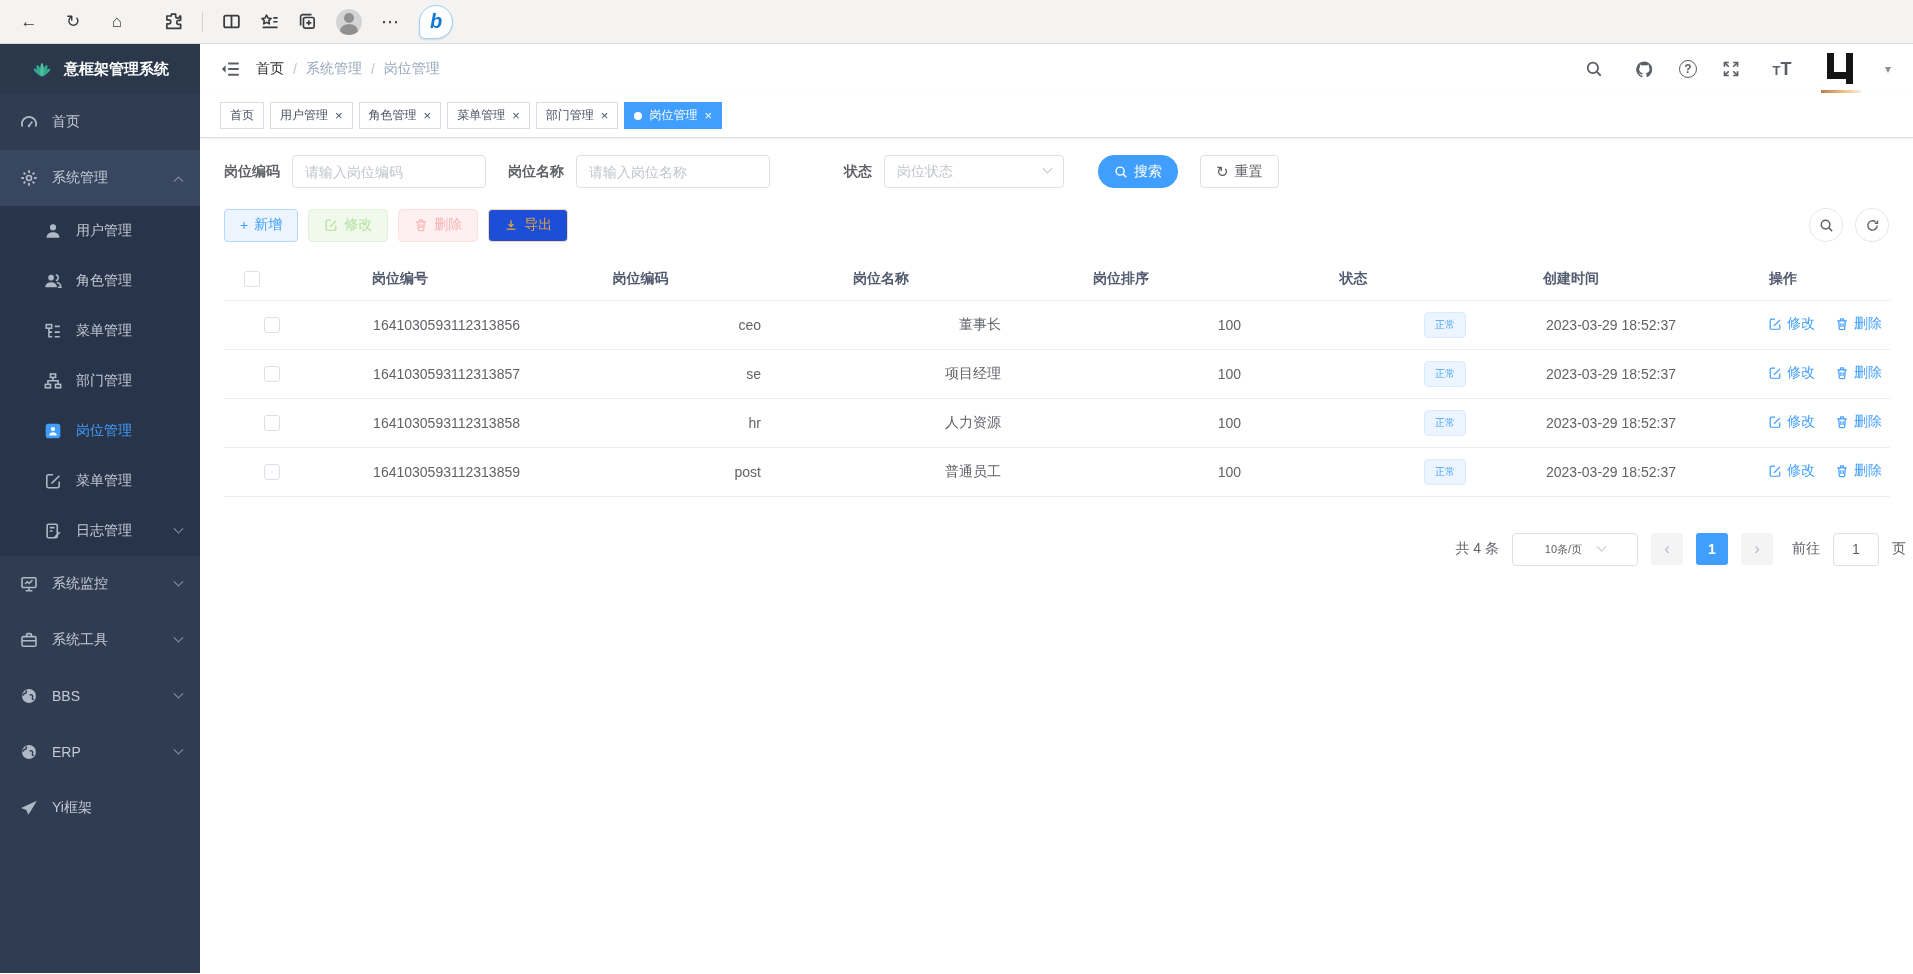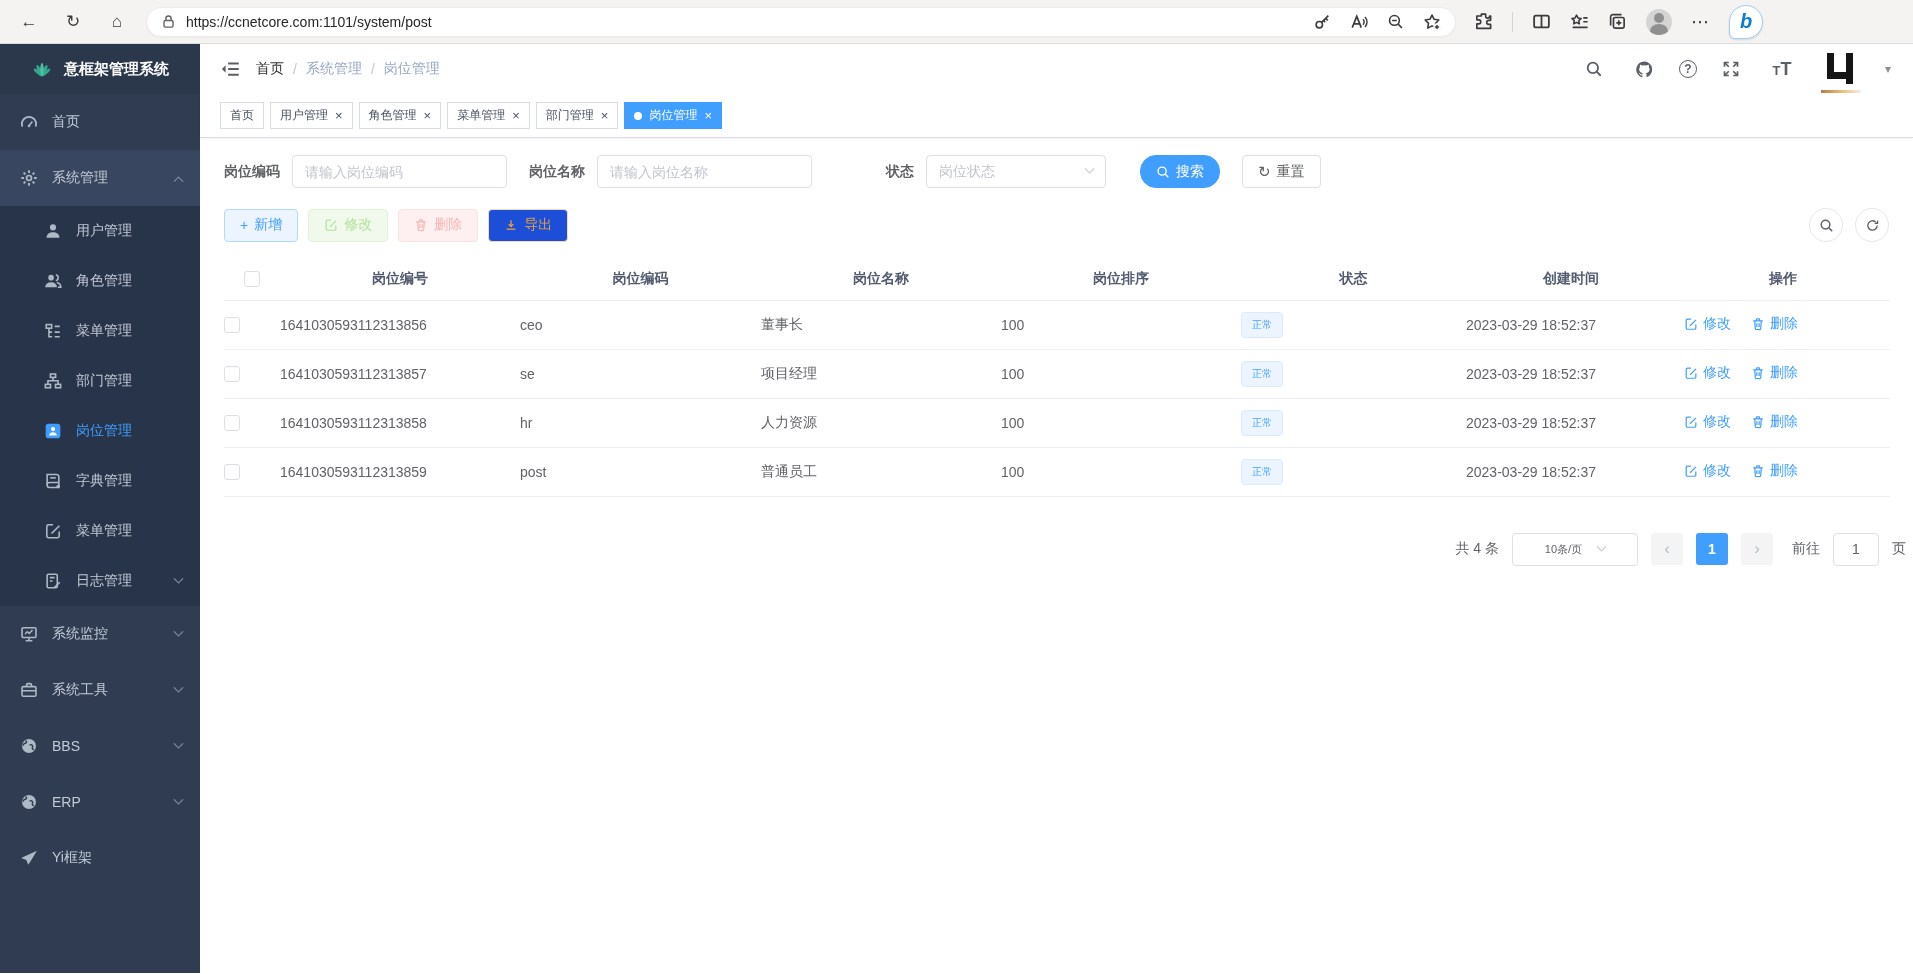--- a/index.html
+++ b/index.html
@@ -64,42 +64,42 @@
   .tv { height:27px; display:inline-flex; align-items:center; gap:7px; padding:0 9px; border:1px solid #d8dce5; background:#fff; color:#495060; font-size:12px; cursor:pointer; }
   .tv .x { font-size:13px; line-height:1; color:inherit; cursor:pointer; }
   .tv.active { background:#409eff; border-color:#409eff; color:#fff; }
   .tv.active::before { content:""; width:8px; height:8px; border-radius:50%; background:#fff; }
 
   
   .content { flex:1; padding:17px 24px; }
   .filters { display:flex; align-items:center; }
   .fg { display:flex; align-items:center; gap:12px; }
   .fg label { font-size:14px; font-weight:bold; color:#606266; white-space:nowrap; }
-  .inp { width:215px; height:33px; border:1px solid #dcdfe6; border-radius:4px; padding:0 12px; font-size:14px; color:#606266; outline:none; font-family:inherit; }
+  .inp { width:194px; height:33px; border:1px solid #dcdfe6; border-radius:4px; padding:0 12px; font-size:14px; color:#606266; outline:none; font-family:inherit; }
   .inp::placeholder { color:#c0c4cc; }
   .sel { width:180px; height:33px; border:1px solid #dcdfe6; border-radius:4px; padding:0 12px; font-size:14px; color:#c0c4cc; display:flex; align-items:center; cursor:pointer; background:#fff; }
   .sel .chev2 { margin-left:auto; width:7px; height:7px; border-right:1.4px solid #c0c4cc; border-bottom:1.4px solid #c0c4cc; transform:rotate(45deg) translate(-2px,-2px); }
   .fg2 { margin-left:22px; }
   .fg3 { margin-left:74px; }
   .btn { height:33px; border-radius:4px; font-size:14px; display:inline-flex; align-items:center; justify-content:center; gap:6px; padding:0 15px; border:1px solid #dcdfe6; background:#fff; color:#606266; cursor:pointer; font-family:inherit; }
   .btn-search { background:#409eff; border-color:#409eff; color:#fff; margin-left:34px;border-radius:16px; }
   .btn-reset { margin-left:22px; }
   .glyph-refresh { font-size:15px; line-height:1; }
 
   .toolbar { margin-top:20px; display:flex; align-items:center; gap:10px; }
   .btn-add { background:#ecf5ff; border-color:#b3d8ff; color:#409eff; }
   .btn-mod { background:#f0f9eb; border-color:#e1f3d8; color:#b3e19d; cursor:not-allowed; }
   .btn-del { background:#fef0f0; border-color:#fde2e2; color:#f9b4b4; cursor:not-allowed; }
   .btn-exp { background:#1d4ed8; border-color:#f5dab1; color:#e6a23c; }
   .tool-right { margin-left:auto; display:flex; gap:12px; }
   .circle-btn { width:34px; height:34px; border-radius:50%; border:1px solid #e4e7ed; background:#fff; color:#606266; display:flex; align-items:center; justify-content:center; cursor:pointer; }
 
   table.grid { width:100%; border-collapse:collapse; table-layout:fixed; margin-top:16px; font-size:14px; }
   .grid th { height:42px; color:#515a6e; font-weight:bold; border-bottom:1px solid #ebeef5; text-align:center; }
-  .grid td { height:49px; color:#606266; border-bottom:1px solid #ebeef5; text-align:left; }
+  .grid td { height:49px; color:#606266; border-bottom:1px solid #ebeef5; text-align:right; }
   .chk { width:16px; height:16px; border:1px solid #dcdfe6; border-radius:3px; background:#fff; display:inline-block; vertical-align:middle; cursor:pointer; }
   .stag { display:inline-block; height:26px; line-height:24px; padding:0 10px; background:#ecf5ff; border:1px solid #d9ecff; border-radius:4px; color:#409eff; font-size:10px; }
   .op { color:#409eff; display:inline-flex; align-items:center; gap:5px; margin:0 8px; cursor:pointer; }
 
   .pager { margin-top:36px; display:flex; align-items:center; justify-content:flex-end; gap:13px; font-size:14px; color:#606266; margin-right:-17px; }
   .psel { width:126px; height:33px; border:1px solid #dcdfe6; border-radius:4px; display:flex; align-items:center; justify-content:center; gap:16px; font-size:11px; color:#606266; cursor:pointer; background:#fff; }
   .psel .chev2 { width:7px; height:7px; border-right:1.4px solid #c0c4cc; border-bottom:1.4px solid #c0c4cc; transform:rotate(45deg) translate(-2px,-2px); }
   .pbtn { min-width:32px; height:32px; background:#f4f4f5; border-radius:3px; display:flex; align-items:center; justify-content:center; color:#b4bccc; font-size:17px; cursor:pointer; }
   .pbtn.num { color:#fff; background:#409eff; font-size:14px; font-weight:bold; }
   .pinput { width:46px; height:33px; border:1px solid #dcdfe6; border-radius:4px; text-align:center; font-size:14px; color:#606266; outline:none; font-family:inherit; }
@@ -272,40 +272,20 @@
 <div class="chrome">
   <div class="chrome-btn">
       <span>←</span>
     </div>
   <div class="chrome-btn">
       <span>↻</span>
     </div>
   <div class="chrome-btn">
       <span>⌂</span>
     </div>
-  <div class="urlpill">
-    <svg class="i lock" width="15" height="15">
-        <use href="#s-lock"></use>
-      </svg>
-    <span class="urltext">https://ccnetcore.com:1101/system/post</span>
-    <div class="pill-icons">
-      <svg class="i" width="17" height="17">
-          <use href="#s-key"></use>
-        </svg>
-      <svg class="i" width="18" height="18">
-          <use href="#s-readaloud"></use>
-        </svg>
-      <svg class="i" width="17" height="17">
-          <use href="#s-zoomout"></use>
-        </svg>
-      <svg class="i" width="18" height="18">
-          <use href="#s-starplus"></use>
-        </svg>
-    </div>
-  </div>
   <div class="chrome-right">
     <svg class="i" width="19" height="19">
         <use href="#s-puzzle"></use>
       </svg>
     <div class="vdiv"></div>
     <svg class="i" width="19" height="19">
         <use href="#s-split"></use>
       </svg>
     <svg class="i" width="19" height="19">
         <use href="#s-collections"></use>
@@ -365,26 +345,20 @@
           <svg class="i micon" width="18" height="18">
               <use href="#s-orgtree"></use>
             </svg>
           <span>部门管理</span>
         </div>
         <div class="mi active">
           <svg class="i micon" width="18" height="18">
               <use href="#s-badge"></use>
             </svg>
           <span>岗位管理</span>
-        </div>
-        <div class="mi">
-          <svg class="i micon" width="18" height="18">
-              <use href="#s-book"></use>
-            </svg>
-          <span>字典管理</span>
         </div>
         <div class="mi">
           <svg class="i micon" width="18" height="18">
               <use href="#s-editsq"></use>
             </svg>
           <span>菜单管理</span>
         </div>
         <div class="mi">
           <svg class="i micon" width="18" height="18">
               <use href="#s-log"></use>

